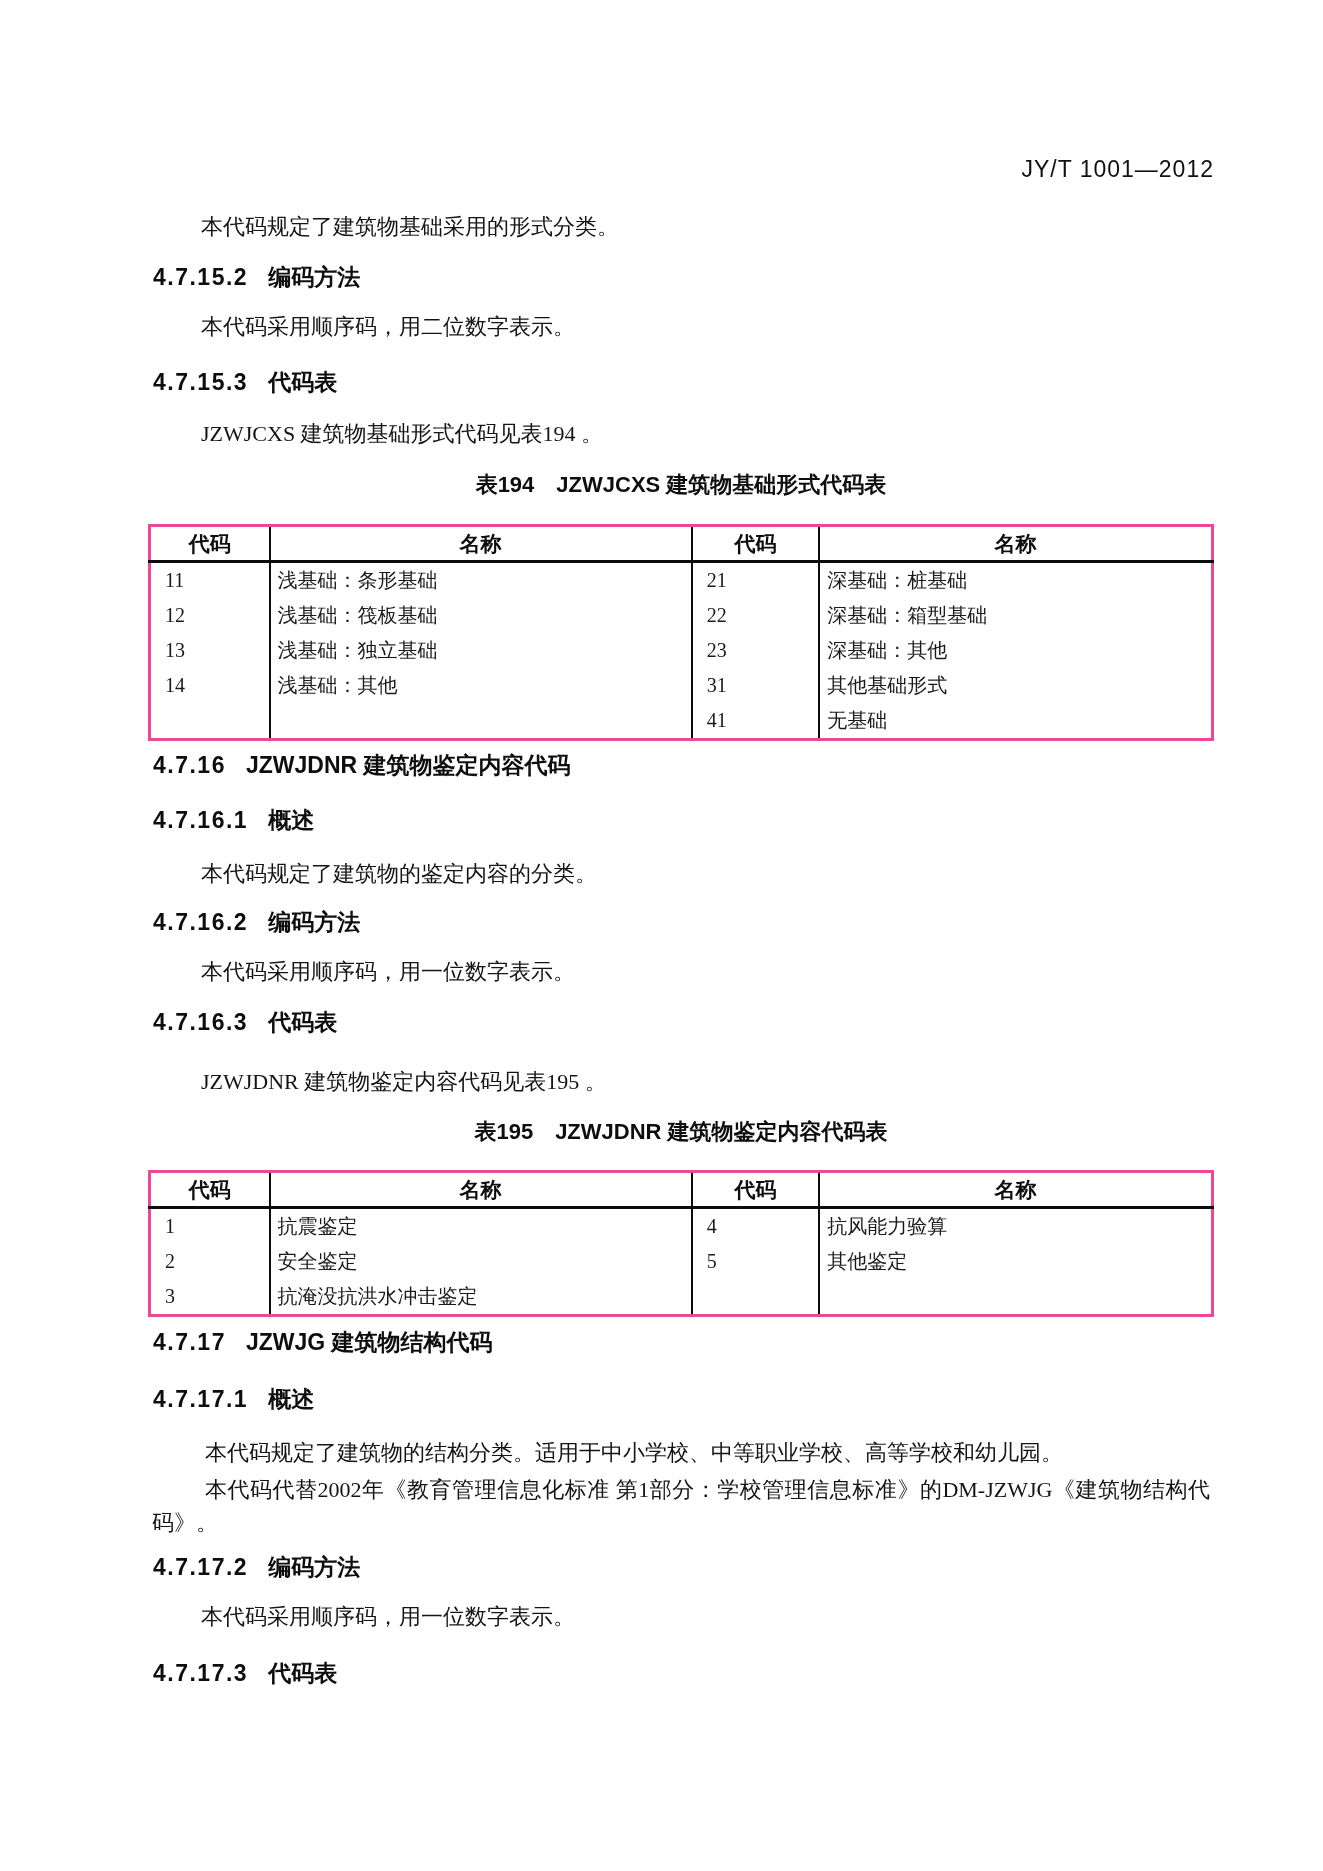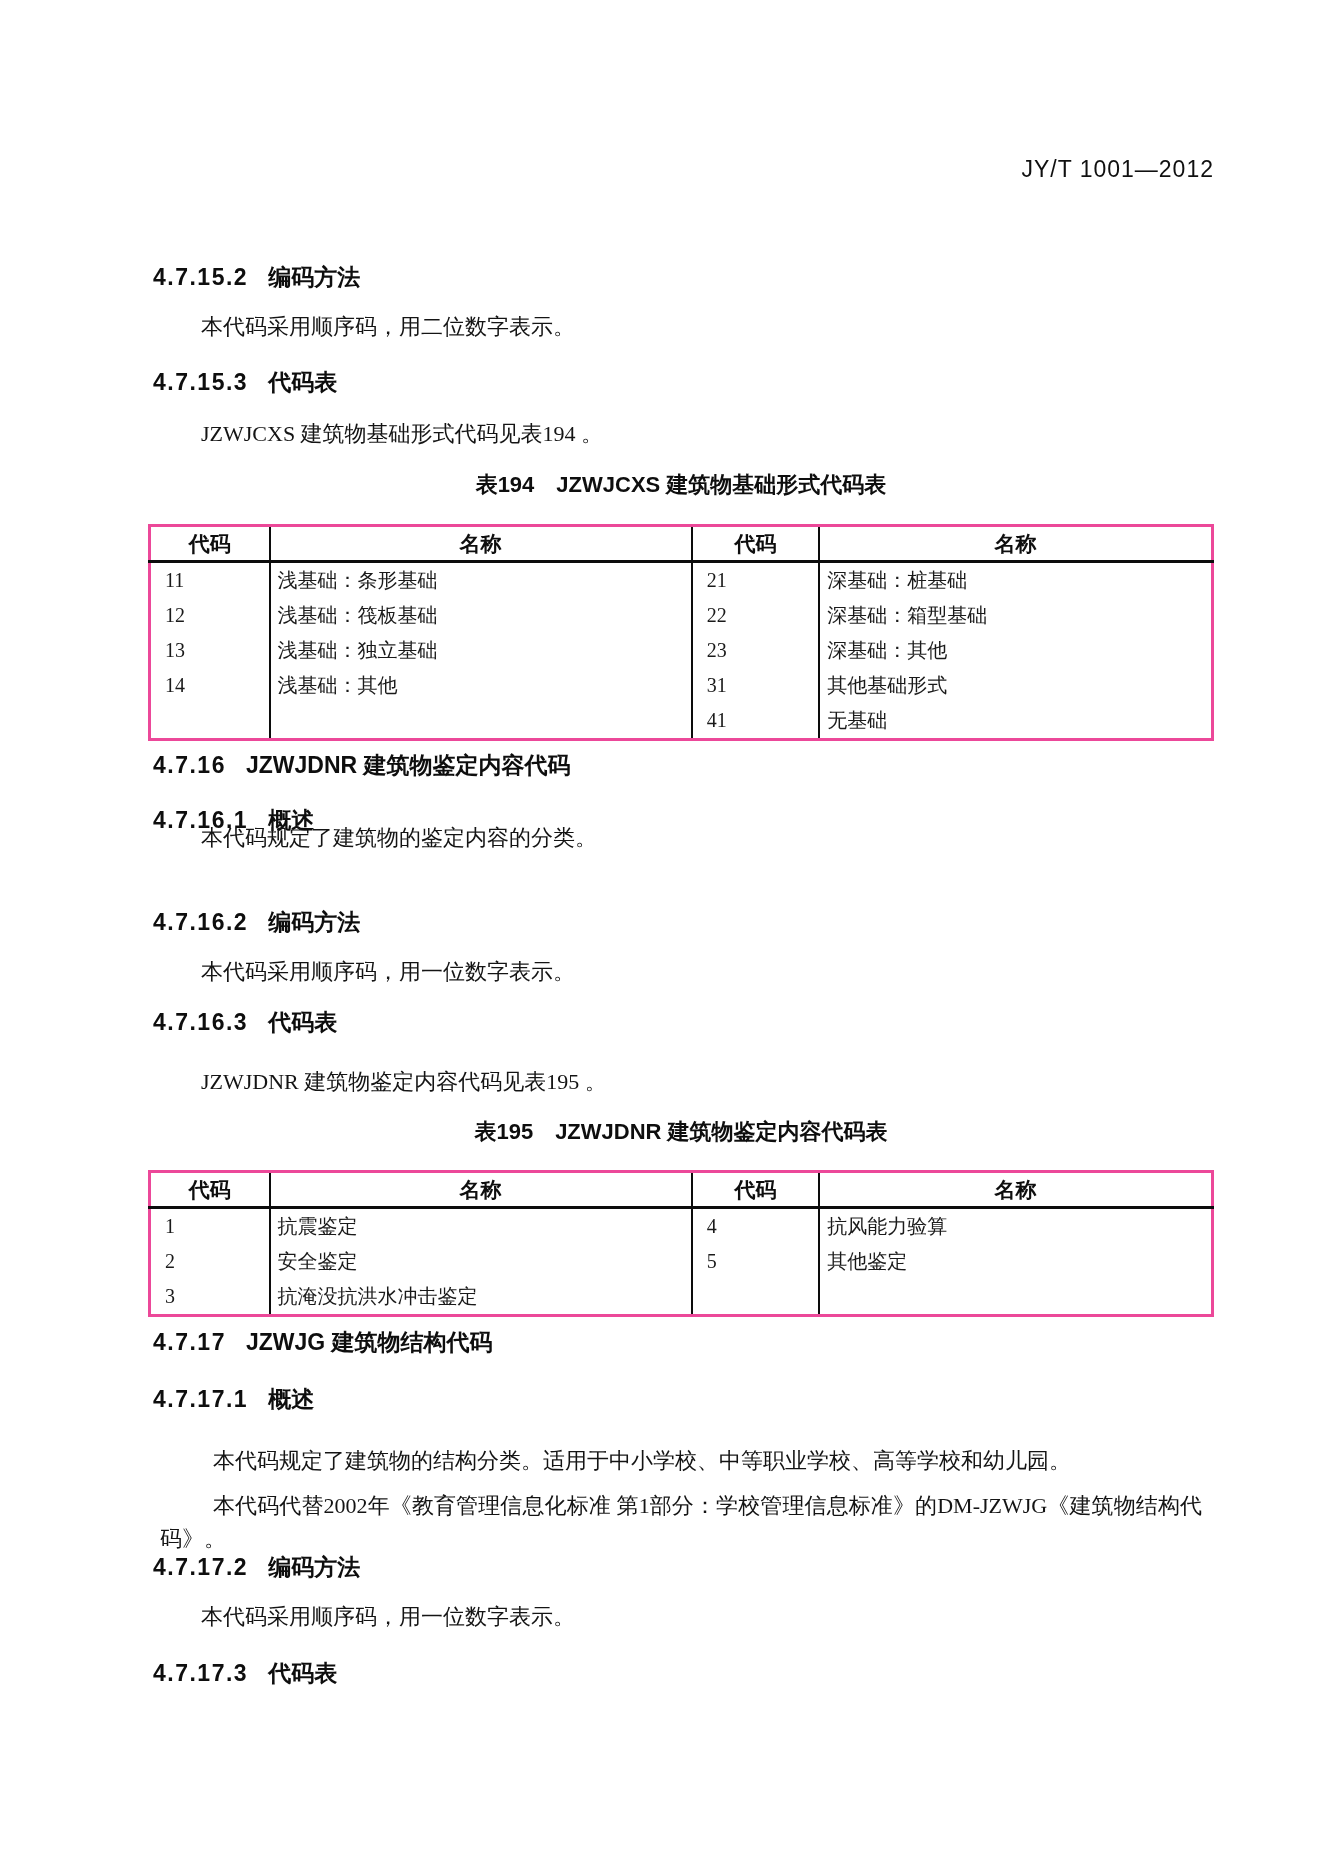--- a/index.html
+++ b/index.html
@@ -34,21 +34,21 @@
     line-height:33px;
     padding-left:53px;
     color:#141414;
   }
   .para-flow{
     font-size:22px;
     line-height:33px;
     color:#141414;
     text-align:justify;
   }
-  .para-flow p{margin:12px;text-indent:53px;}
+  .para-flow p{margin:4px;text-indent:53px;}
   .heading{
     font-family:"Liberation Sans","DejaVu Sans",sans-serif;
     font-weight:bold;
     font-size:23px;
     color:#0e0e0e;
     padding-left:5px;
   }
   .heading .h-num{letter-spacing:1.5px;}
   .heading .h-label{margin-left:20px;}
   .tbl-title{
@@ -97,20 +97,21 @@
   }
 </style>
 </head>
 <body>
 
 <div class="page">
   <div class="content">
 
     <div class="abs doc-header">JY/T 1001—2012</div>
 
+    <div class="abs para" style="top:210px">本代码规定了建筑物基础采用的形式分类。</div>
 
     <div class="abs heading" style="top:262px">
       <span class="h-num">4.7.15.2</span><span class="h-label">编码方法</span>
     </div>
 
     <div class="abs para" style="top:310px">本代码采用顺序码，用二位数字表示。</div>
 
     <div class="abs heading" style="top:367px">
       <span class="h-num">4.7.15.3</span><span class="h-label">代码表</span>
     </div>
@@ -171,21 +172,21 @@
     </div>
 
     <div class="abs heading" style="top:750px">
       <span class="h-num">4.7.16</span><span class="h-label">JZWJDNR 建筑物鉴定内容代码</span>
     </div>
 
     <div class="abs heading" style="top:805px">
       <span class="h-num">4.7.16.1</span><span class="h-label">概述</span>
     </div>
 
-    <div class="abs para" style="top:821px">本代码规定了建筑物的鉴定内容的分类。</div>
+    <div class="abs para" style="top:857px">本代码规定了建筑物的鉴定内容的分类。</div>
 
     <div class="abs heading" style="top:907px">
       <span class="h-num">4.7.16.2</span><span class="h-label">编码方法</span>
     </div>
 
     <div class="abs para" style="top:955px">本代码采用顺序码，用一位数字表示。</div>
 
     <div class="abs heading" style="top:1007px">
       <span class="h-num">4.7.16.3</span><span class="h-label">代码表</span>
     </div>

